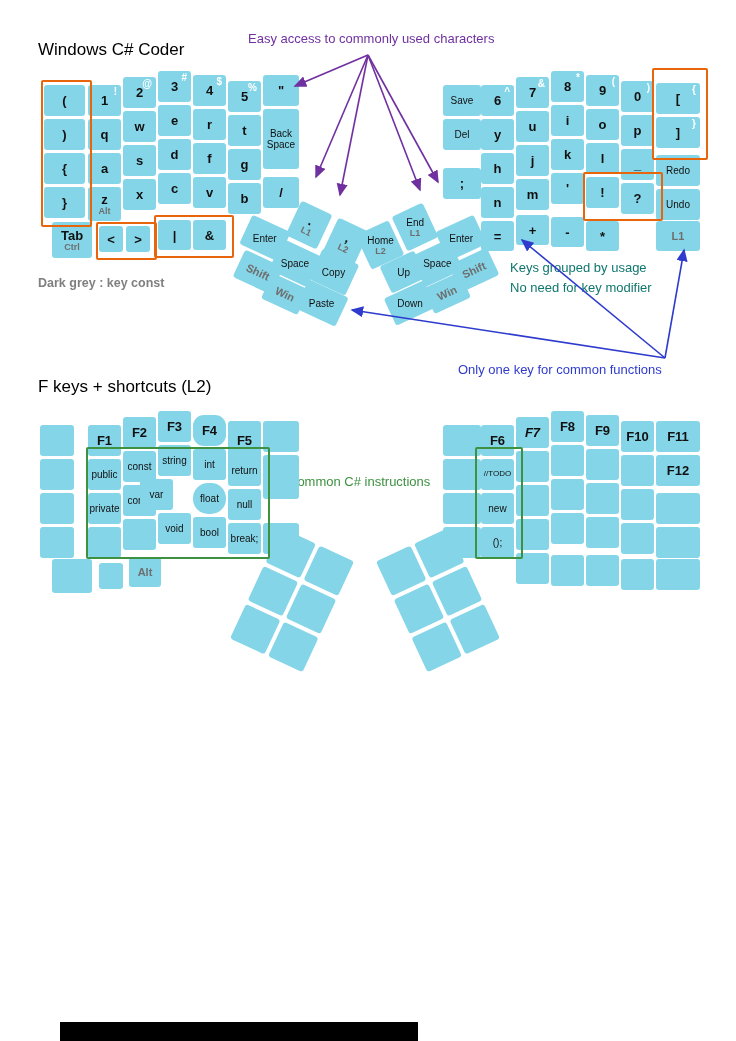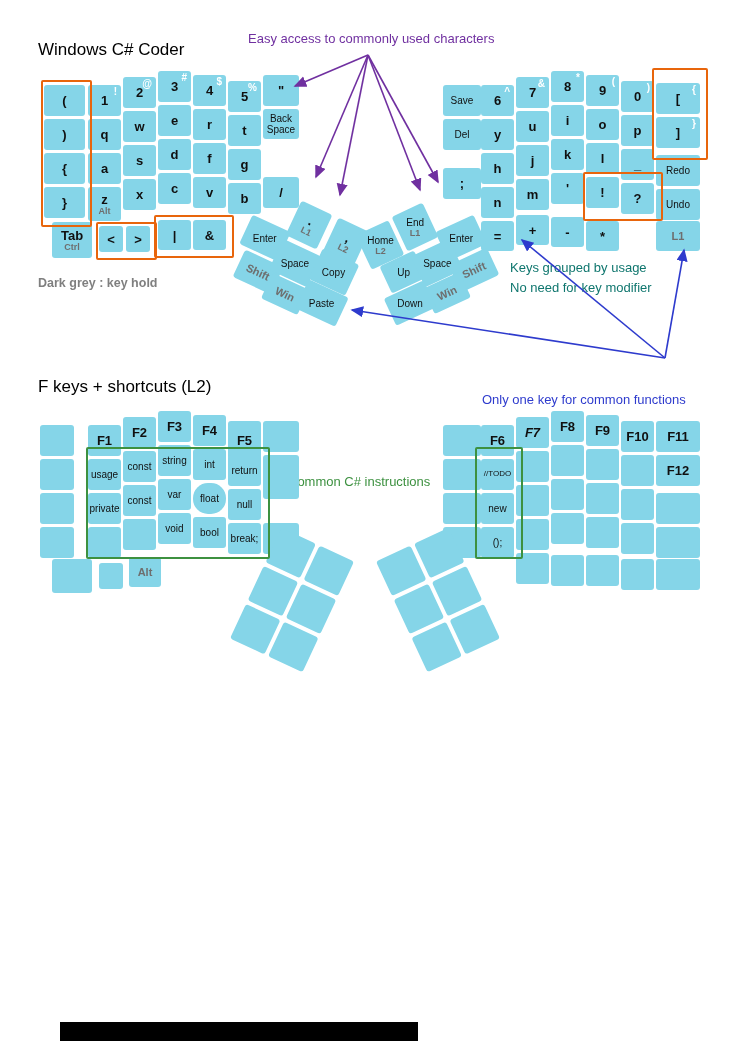--- a/index.html
+++ b/index.html
@@ -32,26 +32,26 @@
 </style>
 </head>
 <body>
 
 <div class="page">
 
   <div class="ttl" style="left:38px;top:40px;">Windows C# Coder</div>
 
   <div class="note purple" style="left:248px;top:31px;">Easy access to commonly used characters</div>
 
-  <div class="note grey" style="left:38px;top:276px;">Dark grey : key hold</div>
+  <div class="note grey" style="left:38px;top:276px;">Dark grey : key const</div>
 
   <div class="note orange" style="left:510px;top:260px;">Keys grouped by usage</div>
   <div class="note orange" style="left:510px;top:280px;">No need for key modifier</div>
 
-  <div class="note blue" style="left:482px;top:362px;margin-top:30px;">Only one key for common functions</div>
+  <div class="note blue" style="left:458px;top:362px;">Only one key for common functions</div>
 
   <div class="ttl" style="left:38px;top:377px;">F keys + shortcuts (L2)</div>
 
   <div class="note green" style="left:288px;top:474px;">Common C# instructions</div>
 
   <div class="kb">
       <div class="key" style="left: 44px; top: 85px; width: 41px; height: 31px;">
         <span class="kwrap">
           <span class="kmain">(</span>
         </span>
@@ -175,21 +175,21 @@
       <div class="key" style="left: 228px; top: 183px; width: 33px; height: 31px;">
         <span class="kwrap">
           <span class="kmain">b</span>
         </span>
       </div>
       <div class="key" style="left: 263px; top: 75px; width: 36px; height: 31px;">
         <span class="kwrap">
           <span class="kmain">"</span>
         </span>
       </div>
-      <div class="key word" style="left: 263px; top: 109px; width: 36px; height: 30px;">
+      <div class="key word" style="left: 263px; top: 109px; width: 36px; height: 60px;">
         <span class="kwrap">
           <span class="kmain">Back Space</span>
         </span>
       </div>
       <div class="key" style="left: 263px; top: 177px; width: 36px; height: 31px;">
         <span class="kwrap">
           <span class="kmain">/</span>
         </span>
       </div>
       <div class="key" style="left: 52px; top: 222px; width: 40px; height: 36px;">
@@ -489,21 +489,21 @@
       <div class="key" style="left: 40px; top: 527px; width: 34px; height: 31px;">
         <span class="kwrap"></span>
       </div>
       <div class="key" style="left: 88px; top: 425px; width: 33px; height: 31px;">
         <span class="kwrap">
           <span class="kmain">F1</span>
         </span>
       </div>
       <div class="key word" style="left: 88px; top: 459px; width: 33px; height: 31px;">
         <span class="kwrap">
-          <span class="kmain">usage</span>
+          <span class="kmain">public</span>
         </span>
       </div>
       <div class="key word" style="left: 88px; top: 493px; width: 33px; height: 31px;">
         <span class="kwrap">
           <span class="kmain">private</span>
         </span>
       </div>
       <div class="key" style="left: 88px; top: 527px; width: 33px; height: 31px;">
         <span class="kwrap"></span>
       </div>
@@ -528,31 +528,31 @@
       <div class="key" style="left: 158px; top: 411px; width: 33px; height: 31px;">
         <span class="kwrap">
           <span class="kmain">F3</span>
         </span>
       </div>
       <div class="key word" style="left: 158px; top: 445px; width: 33px; height: 31px;">
         <span class="kwrap">
           <span class="kmain">string</span>
         </span>
       </div>
-      <div class="key word" style="left: 158px; top: 479px; width: 33px; height: 31px;">
+      <div class="key word" style="left: 140px; top: 479px; width: 33px; height: 31px;">
         <span class="kwrap">
           <span class="kmain">var</span>
         </span>
       </div>
       <div class="key word" style="left: 158px; top: 513px; width: 33px; height: 31px;">
         <span class="kwrap">
           <span class="kmain">void</span>
         </span>
       </div>
-      <div class="key" style="left: 193px; top: 415px; width: 33px; height: 31px;">
+      <div class="key" style="left: 193px; top: 415px; width: 33px; height: 31px; border-radius: 11px;">
         <span class="kwrap">
           <span class="kmain">F4</span>
         </span>
       </div>
       <div class="key word" style="left: 193px; top: 449px; width: 33px; height: 31px;">
         <span class="kwrap">
           <span class="kmain">int</span>
         </span>
       </div>
       <div class="key word" style="left: 193px; top: 483px; width: 33px; height: 31px; border-radius: 15px;">

